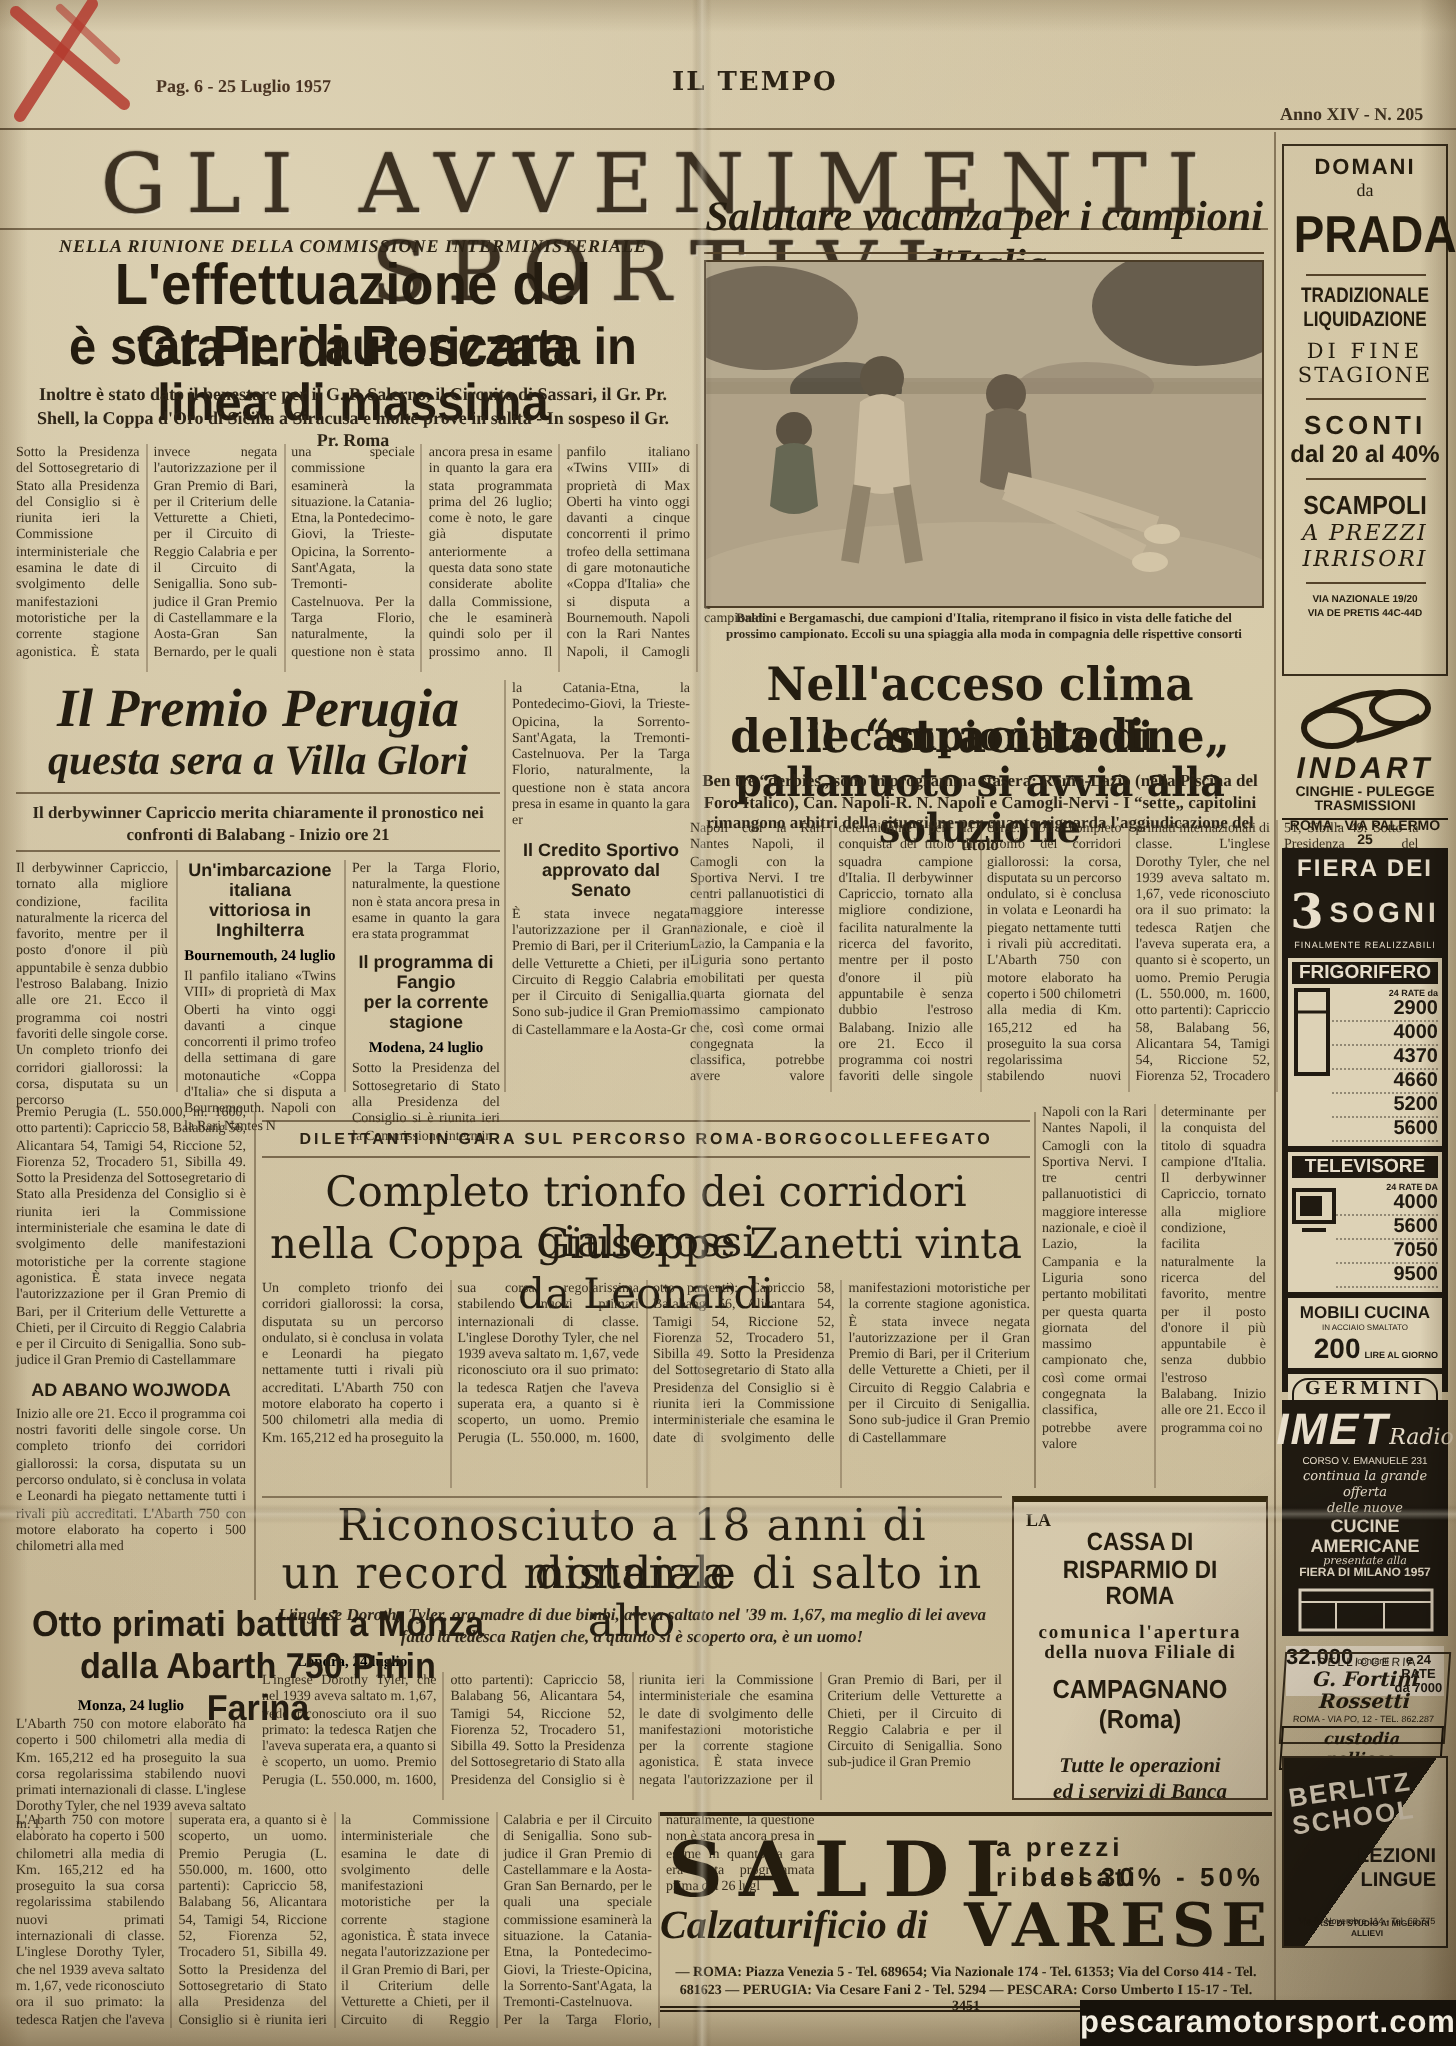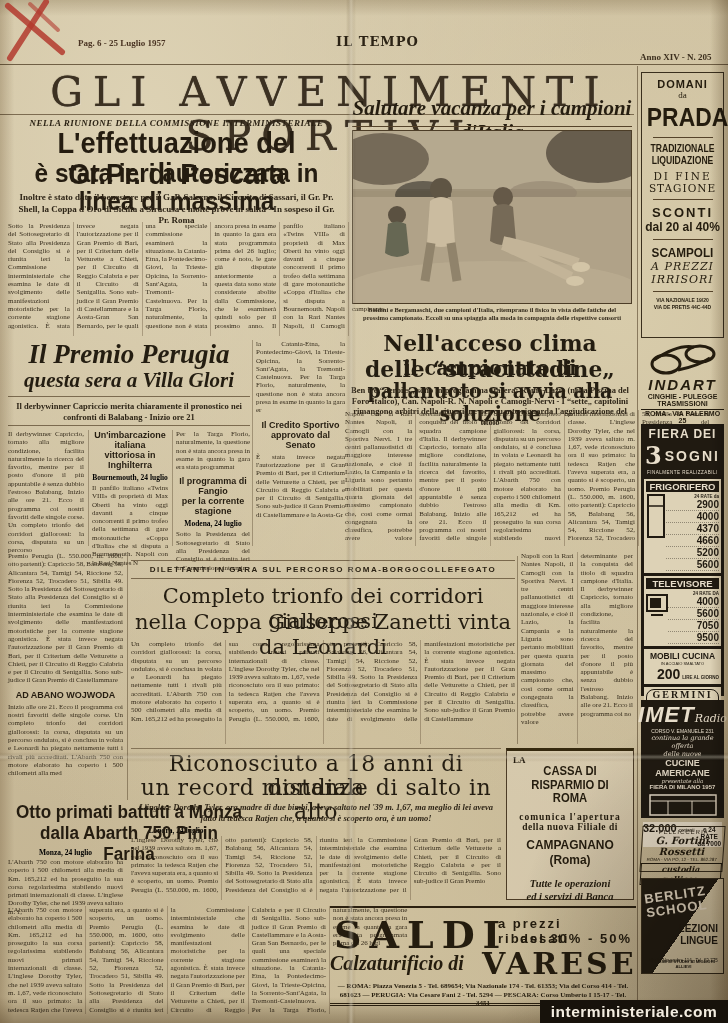--- a/index.html
+++ b/index.html
@@ -354,14 +354,14 @@
 <div class="abs shine"></div>
 
 <svg class="abs" style="left:0;top:0;z-index:61" width="90" height="70">
   <path d="M8 6 L62 52" stroke="#b33a2e" stroke-width="6" stroke-linecap="round" opacity=".85" fill="none"></path>
   <path d="M46 2 L10 58" stroke="#b33a2e" stroke-width="6" stroke-linecap="round" opacity=".85" fill="none"></path>
   <path d="M30 4 L58 30" stroke="#b33a2e" stroke-width="4" stroke-linecap="round" opacity=".6" fill="none"></path>
 </svg>
 
 <div class="abs" style="left:540px;top:1000px;width:188px;height:23px;background:#17120b;z-index:60;
      display:flex;align-items:center;justify-content:center">
-  <span class="sans" style="font-size:15.5px;font-weight:bold;color:#f3ede0;letter-spacing:.5px">interministeriale.com</span>
+  <span class="sans" style="font-size:15.5px;font-weight:bold;color:#f3ede0;letter-spacing:.5px">pescaramotorsport.com</span>
 </div>
 
 </body></html>

